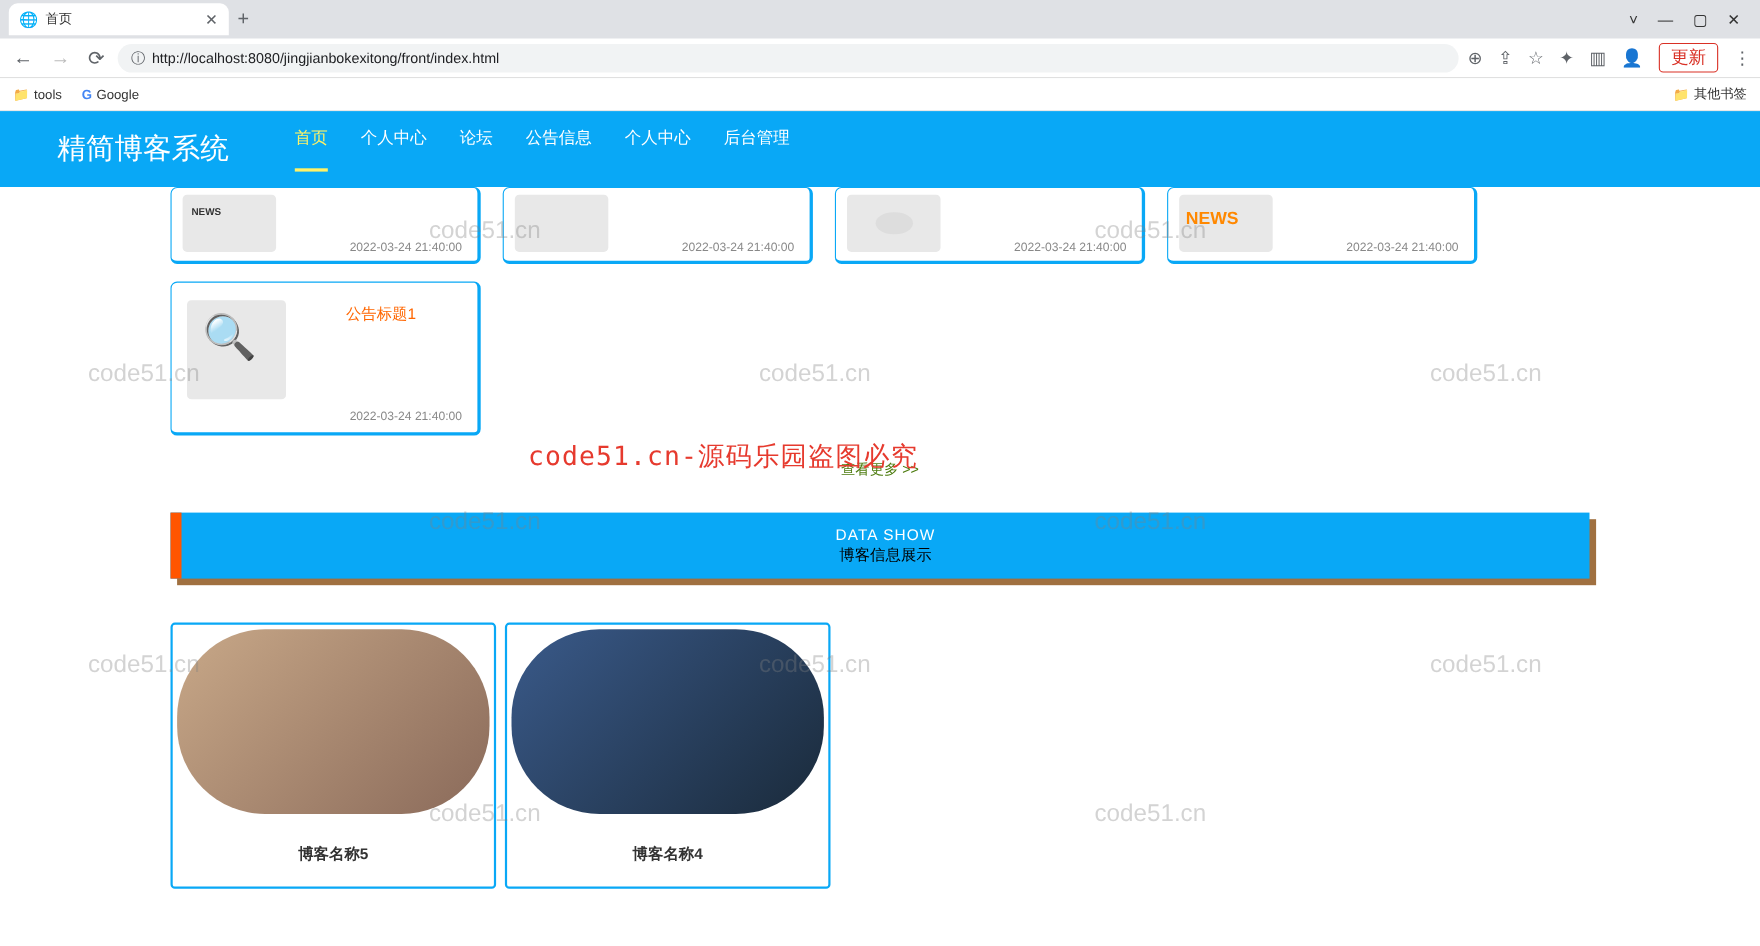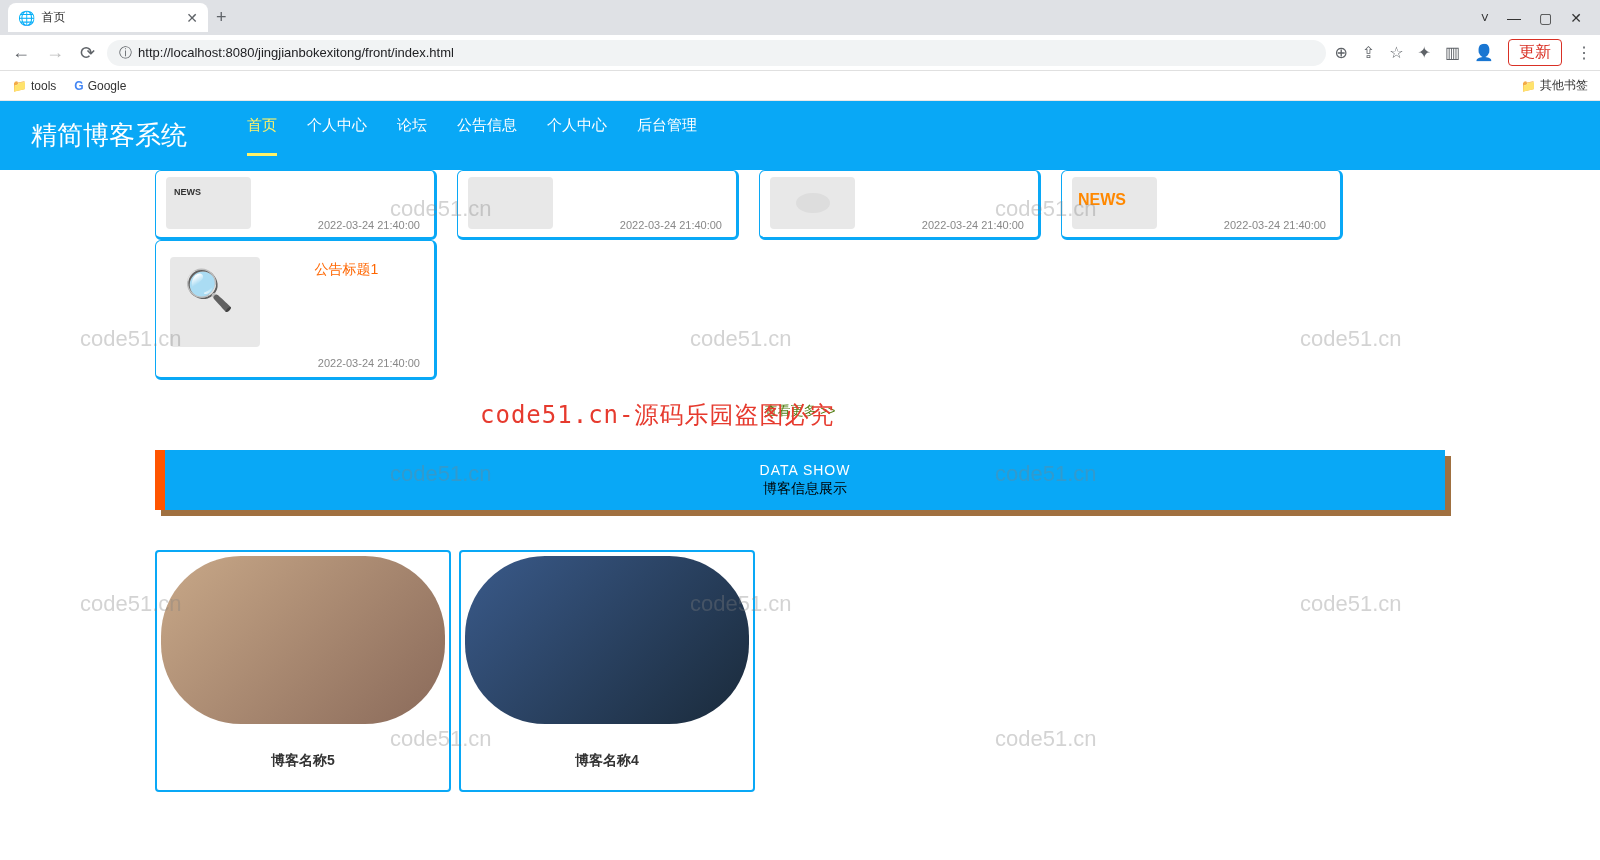--- a/index.html
+++ b/index.html
@@ -24,34 +24,34 @@
 .addr-icons span { cursor: pointer; font-size: 16px; }
 .update-btn { border: 1px solid #d93025; color: #d93025; border-radius: 4px; padding: 2px 10px; font-size: 12px; cursor: pointer; }
 
 .bookmarks-bar { display: flex; align-items: center; height: 30px; background: #fff; padding: 0 12px; gap: 18px; font-size: 12px; color: #333; border-bottom: 1px solid #e8e8e8; }
 .bookmark { display: flex; align-items: center; gap: 4px; cursor: pointer; }
 .bookmark .folder { color: #ffd968; }
 .other-bm { margin-left: auto; }
 
 
 .page { position: relative; height: 759px; overflow: hidden; }
-.header { background: #09a8f6; height: 69px; display: flex; align-items: center; padding: 0 31px; }
+.header { background: #09a8f6; height: 69px; display: flex; align-items: center; padding: 0 52px; }
 .site-title { color: #fff; font-size: 26px; margin-right: 60px; }
 .nav { display: flex; gap: 30px; }
 .nav-item { color: #fff; font-size: 15px; text-decoration: none; cursor: pointer; padding-bottom: 18px; }
 .nav-item.active { color: #fff267; border-bottom: 3px solid #fff267; }
 
 .content { padding: 0 155px 20px; }
 
 .cards-row { display: flex; gap: 20px; flex-wrap: wrap; }
 .card { width: 282px; height: 70px; border: 1px solid #09a8f6; border-right: 3px solid #09a8f6; border-bottom: 3px solid #09a8f6; border-radius: 6px; padding: 6px 10px 4px; position: relative; background: #fff; cursor: pointer; }
 .card .card-img { width: 85px; height: 52px; background: #e8e8e8; border-radius: 4px; display: inline-block; vertical-align: top; }
 .card .card-date { position: absolute; right: 14px; bottom: 6px; font-size: 11px; color: #888; }
 
-.card2 { width: 282px; height: 140px; border: 1px solid #09a8f6; border-right: 3px solid #09a8f6; border-bottom: 3px solid #09a8f6; border-radius: 6px; padding: 16px 14px 8px; position: relative; background: #fff; cursor: pointer; }
+.card2 { width: 282px; height: 140px; border: 1px solid #09a8f6; border-right: 3px solid #09a8f6; border-bottom: 3px solid #09a8f6; border-radius: 6px; padding: 16px 14px 8px; position: relative; background: #fff; margin-top: 16px; cursor: pointer; }
 .card2 .card-img { width: 90px; height: 90px; background: #e8e8e8; border-radius: 4px; display: inline-block; }
 .card2 .card-title { display: inline-block; vertical-align: top; color: #ff6600; font-size: 14px; margin-left: 50px; margin-top: 4px; }
 .card2 .card-date { position: absolute; right: 14px; bottom: 8px; font-size: 11px; color: #888; }
 
 .more-link { text-align: center; margin: 22px 0; color: #4d7c0f; font-size: 13px; cursor: pointer; }
 
 .section-header { position: relative; margin: 30px 0 40px; }
 .section-bg { height: 60px; background: #09a8f6; border-left: 10px solid #ff5500; display: flex; flex-direction: column; align-items: center; justify-content: center; position: relative; z-index: 2; }
 .section-shadow { position: absolute; top: 6px; left: 6px; right: -6px; height: 60px; background: #a07040; z-index: 1; }
 .section-en { color: #fff; font-size: 14px; letter-spacing: 1px; text-align: right; }

